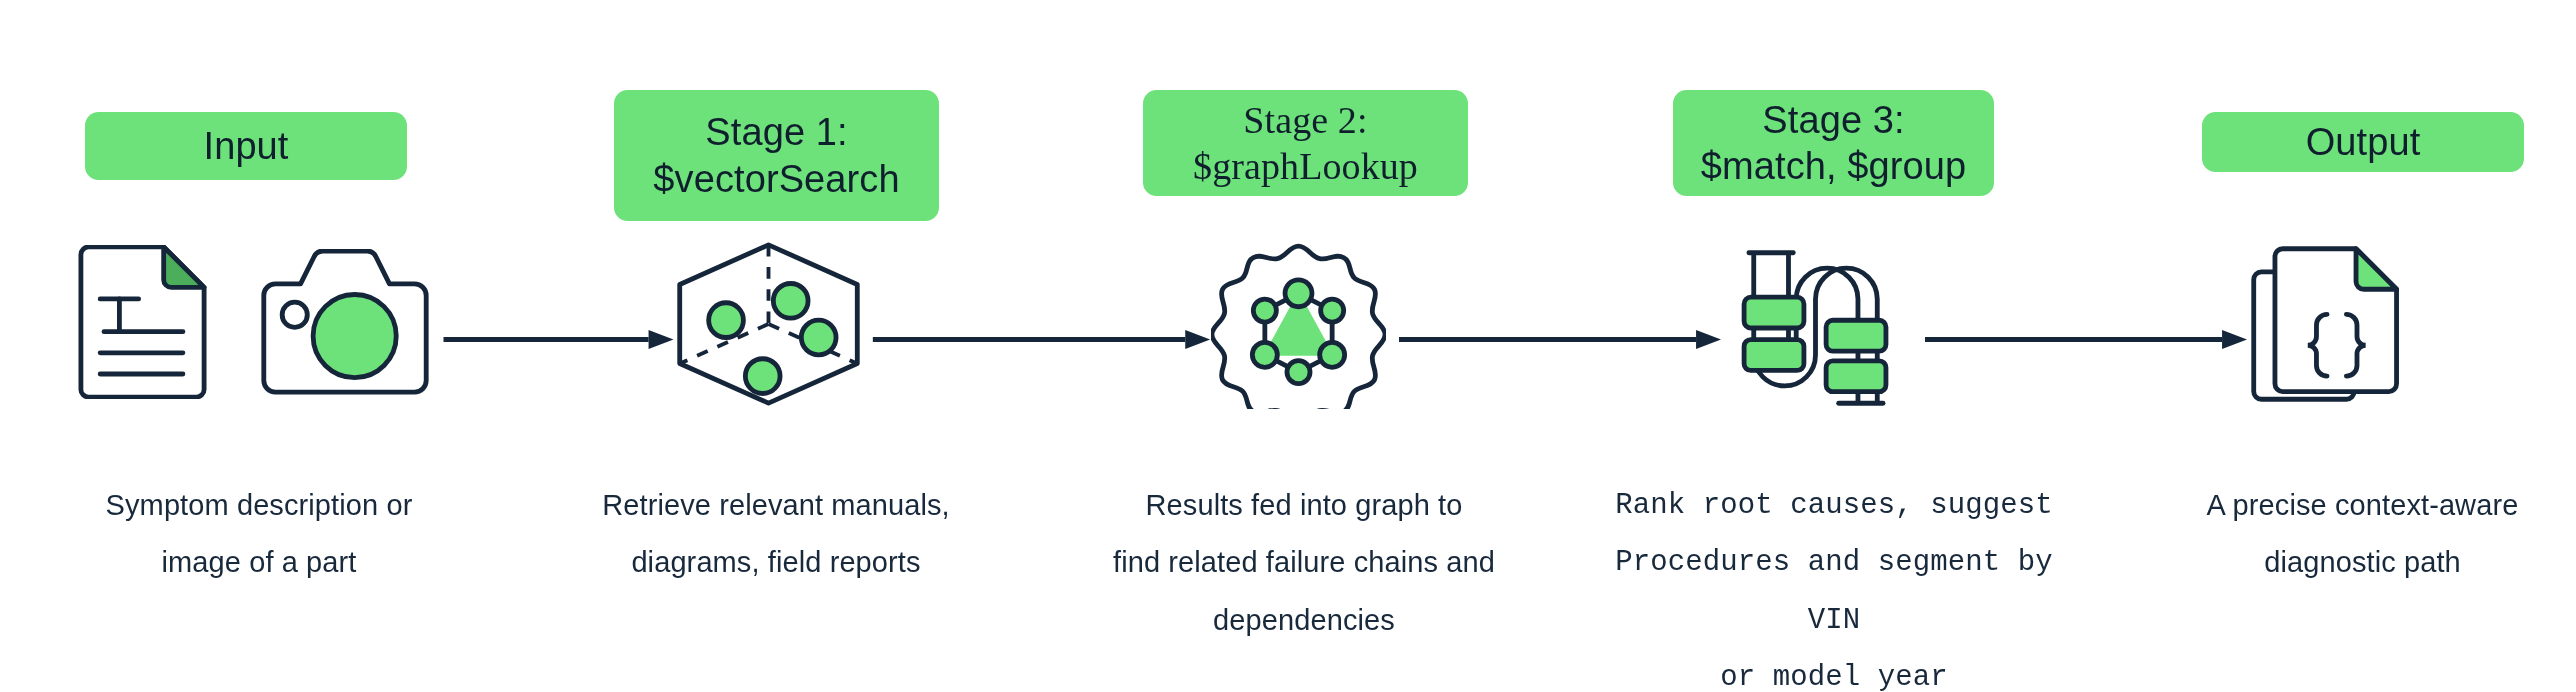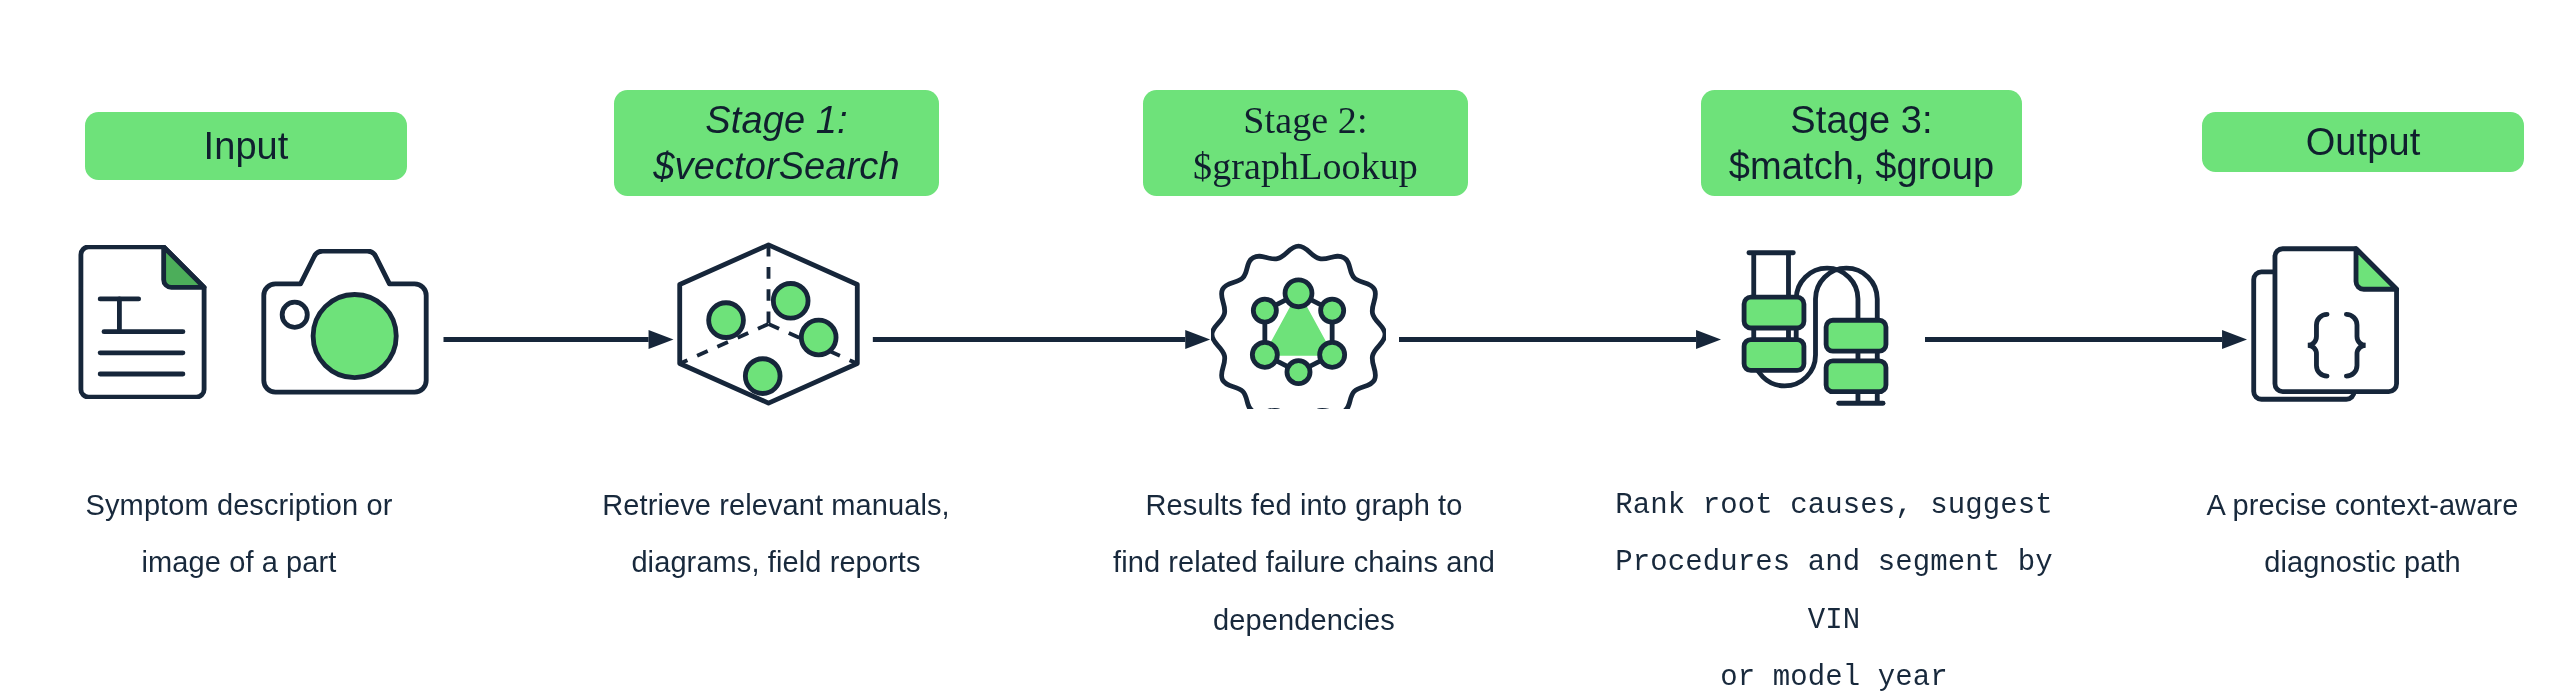--- a/index.html
+++ b/index.html
@@ -47,27 +47,27 @@
     letter-spacing:0.1px;
   }
 </style>
 </head>
 <body>
 
 <div class="canvas">
 
   <div class="badge" style="left:85px;top:112px;width:322px;height:68px;">Input</div>
 
-  <div class="badge" style="left:614px;top:90px;width:325px;height:106px;font-style:italic;">Stage 1:
+  <div class="badge" style="left:614px;top:90px;width:325px;height:131px;">Stage 1:
 $vectorSearch</div>
 
   <div class="badge" style="left:1143px;top:90px;width:325px;height:106px;font-family:Liberation Serif, serif;">Stage 2:
 $graphLookup</div>
 
-  <div class="badge" style="left:1673px;top:90px;width:321px;height:106px;margin-left:28px;">Stage 3:
+  <div class="badge" style="left:1673px;top:90px;width:321px;height:106px;">Stage 3:
 $match, $group</div>
 
   <div class="badge" style="left:2202px;top:112px;width:322px;height:60px;">Output</div>
 
   <div class="iconslot" style="left:75px;top:245px;width:135px;height:154px;">
     <svg width="135" height="154" viewBox="0 0 140 160">
       <path d="M6 10 a8 8 0 0 1 8 -8 H92 L134 44 V150 a8 8 0 0 1 -8 8 H14 a8 8 0 0 1 -8 -8 Z" fill="#ffffff" stroke="#16263a" stroke-width="5" stroke-linejoin="round"></path>
       <path d="M92 2 L134 44 H100 a8 8 0 0 1 -8 -8 Z" fill="#4cae5a" stroke="#16263a" stroke-width="5" stroke-linejoin="round"></path>
       <path d="M26 56 H66" stroke="#16263a" stroke-width="5" stroke-linecap="round"></path>
       <path d="M46 56 V90" stroke="#16263a" stroke-width="5" stroke-linecap="round"></path>
@@ -162,21 +162,21 @@
     </svg>
   </div>
 
   <div class="arrow" style="left:1924px;top:328px;width:324px;height:23px;">
     <svg width="324" height="23" viewBox="0 0 336 24">
       <path d="M0 12 H310" stroke="#16263a" stroke-width="5"></path>
       <polygon points="310,2 336,12 310,22" fill="#16263a"></polygon>
     </svg>
   </div>
 
-  <div class="caption" style="left:22px;top:477px;width:434px;">Symptom description or
+  <div class="caption" style="left:42px;top:477px;width:434px;">Symptom description or
 image of a part</div>
 
   <div class="caption" style="left:1075px;top:477px;width:458px;">Results fed into graph to
 find related failure chains and
 dependencies</div>
 
   <div class="caption" style="left:559px;top:477px;width:434px;">Retrieve relevant manuals,
 diagrams, field reports</div>
 
   <div class="caption" style="left:1600px;top:477px;width:468px;font-family:Liberation Mono, monospace;">Rank root causes, suggest

